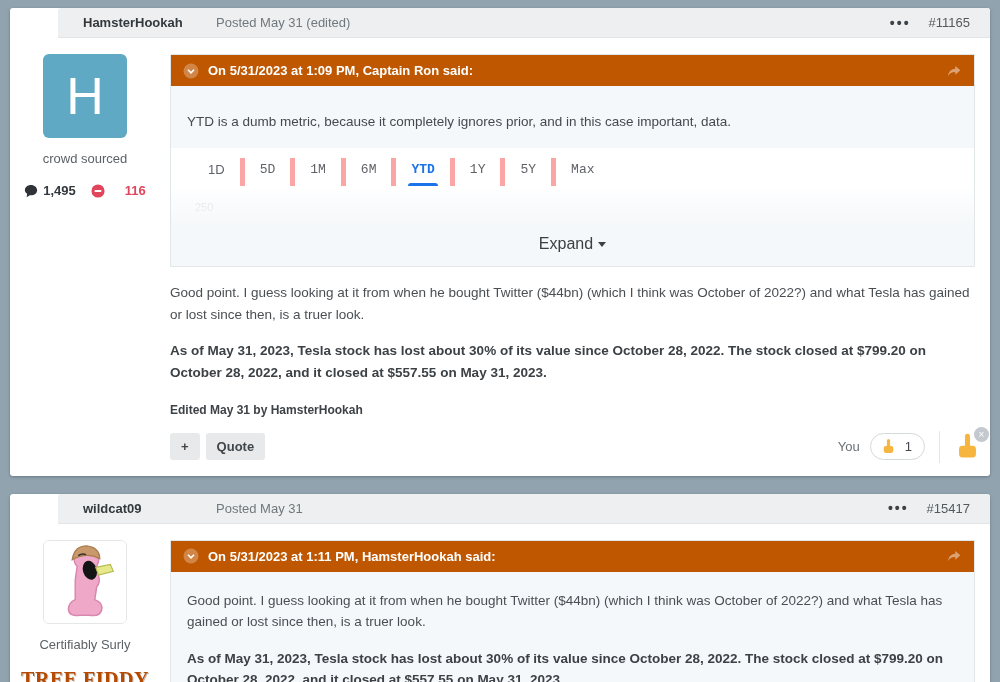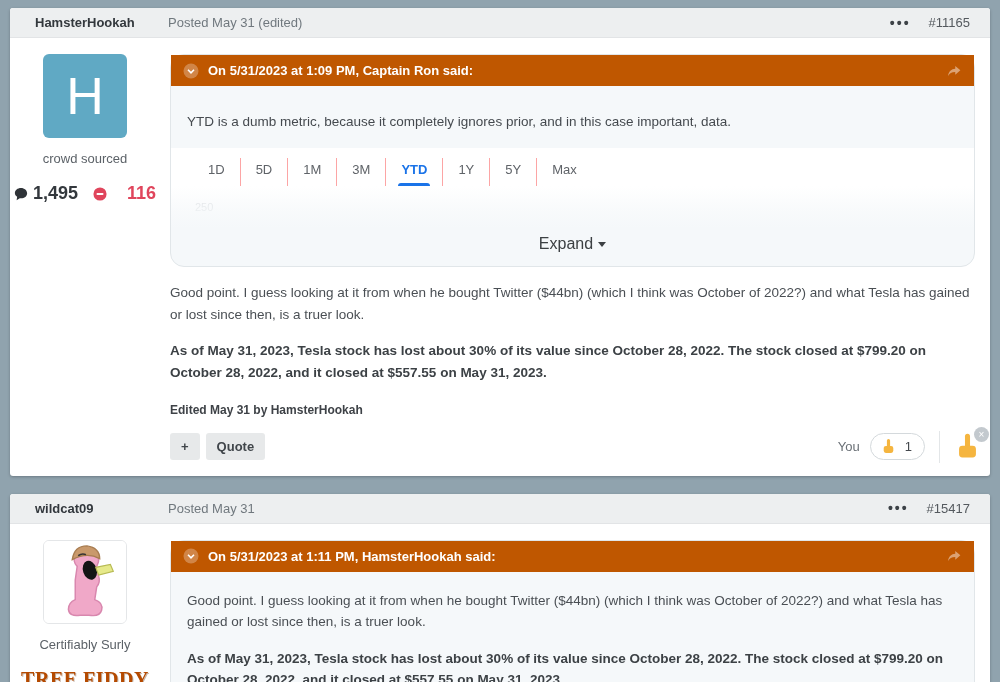--- a/index.html
+++ b/index.html
@@ -3,56 +3,56 @@
 <meta charset="utf-8">
 <style>
   * { margin:0; padding:0; box-sizing:border-box; }
   html,body { width:1000px; height:682px; overflow:hidden; }
   body { background:#90a3ae; font-family:"Liberation Sans",sans-serif; }
   .page { padding:8px 10px; display:flex; flex-direction:column; gap:18px; }
 
   .post-card { background:#fff; border-radius:3px; box-shadow:0 1px 3px rgba(0,0,0,.25); }
 
   .post-header { display:flex; align-items:center; background:#edeff0; border-bottom:1px solid #e2e4e6;
-                 height:30px; padding:0 20px 0 25px; font-size:13px; border-radius:3px 3px 0 0; }
+                 height:30px; padding:0 20px 0 25px; font-size:13px; border-radius:3px 3px 0 0;margin-left:48px; }
   .author { font-weight:bold; color:#33383d; width:133px; }
   .posted { color:#70787e; }
   .header-right { margin-left:auto; display:flex; align-items:center; gap:18px; }
   .dots { letter-spacing:2px; font-weight:bold; color:#3d4247; font-size:14px; cursor:pointer; }
   .post-no { color:#54595e; }
 
   .post-body { display:flex; }
   .sidebar { flex:0 0 150px; text-align:center; padding-top:16px; }
   .avatar { width:84px; height:84px; margin:0 auto; border-radius:6px; overflow:hidden; }
   .avatar-letter { background:#60a9c4; color:#fff; font-size:52px; font-weight:400;
                    display:flex; align-items:center; justify-content:center; width:100%; height:100%; }
   .avatar-img { border:1px solid #e4e6e8; background:#fff; }
   .member-title { margin-top:13px; font-size:13px; color:#5c6268; }
   .rank { margin-top:16px; font-family:"Liberation Serif",serif; font-weight:bold; font-size:20px;
           color:#b54a00; letter-spacing:.5px; text-shadow:1px 1px 0 rgba(90,40,0,.35); }
   .stats { margin-top:17px; display:flex; justify-content:center; align-items:center; gap:7px;
-           font-size:18px; font-weight:bold; color:#33383d; }
+           font-size:13px; font-weight:bold; color:#33383d; }
   .stat { display:flex; align-items:center; gap:5px; }
   .stat + .stat { margin-left:8px;gap:20px; }
   .stat-red { color:#e0455c; }
 
   .content { flex:1; padding:16px 15px 0 10px; min-width:0; }
 
-  .quote { border:1px solid #e1e6e9; border-radius:14px; background:#f5f8fa; }
+  .quote { border:1px solid #e1e6e9; border-radius:1px; background:#f5f8fa; }
   .quote-head { background:#bf5700; color:#fff; display:flex; align-items:center;
                 height:31px; padding:0 12px; font-size:13px; font-weight:bold; }
   .quote-chevron { margin-right:9px; display:flex; cursor:pointer; }
   .quote-share { margin-left:auto; display:flex; cursor:pointer; }
 
   .quote-text { padding:26px 16px 10px; font-size:13.5px; color:#454a4f; line-height:1.5; }
 
   .chart { position:relative; background:#fff; margin-top:6px; }
   .chart-tabs { display:flex; align-items:flex-end; padding:10px 10px 0 22px; font-size:13px; color:#5f6368; }
   .tab { padding:4px 15px 9px; position:relative; cursor:pointer; white-space:nowrap; }
-  .tab + .tab { border-left:1px solid #fca5a5; }
+  .tab + .tab { border-left:5px solid #fca5a5;font-family:Liberation Mono, monospace; }
   .tab.active { color:#1a73e8; font-weight:bold; }
   .tab.active::after { content:""; position:absolute; left:12px; right:12px; bottom:0;
                        height:3px; border-radius:3px 3px 0 0; background:#1a73e8; }
   .chart-fade { height:42px; position:relative; }
   .faint-tick { position:absolute; left:24px; top:15px; font-size:11px; color:#b9bec3; opacity:.55; }
   .fade-overlay { position:absolute; inset:0;
                   background:linear-gradient(to bottom, rgba(245,248,250,0) 0%, rgba(245,248,250,.65) 55%, #f5f8fa 100%); }
   .expand-row { text-align:center; padding:7px 0 13px; font-size:16px; color:#3c4043; cursor:pointer; }
   .caret-down { display:inline-block; margin-left:5px; vertical-align:2px;
                 border-left:4px solid transparent; border-right:4px solid transparent; border-top:5px solid #3c4043; }
@@ -134,21 +134,21 @@
                   <path d="M14 3l8 7-8 7v-4.5C8 12.5 5 14.5 2.8 18.8 3.3 11.5 8 8 14 7.5Z" fill="rgba(255,255,255,.45)"></path>
                 </svg>
             </span>
           </div>
           <p class="quote-text">YTD is a dumb metric, because it completely ignores prior, and in this case important, data.</p>
           <div class="chart">
             <div class="chart-tabs">
               <span class="tab">1D</span>
               <span class="tab">5D</span>
               <span class="tab">1M</span>
-              <span class="tab">3M</span>
+              <span class="tab">6M</span>
               <span class="tab active">YTD</span>
               <span class="tab">1Y</span>
               <span class="tab">5Y</span>
               <span class="tab">Max</span>
             </div>
             <div class="chart-fade">
               <span class="faint-tick">250</span>
               <div class="fade-overlay"></div>
             </div>
           </div>

